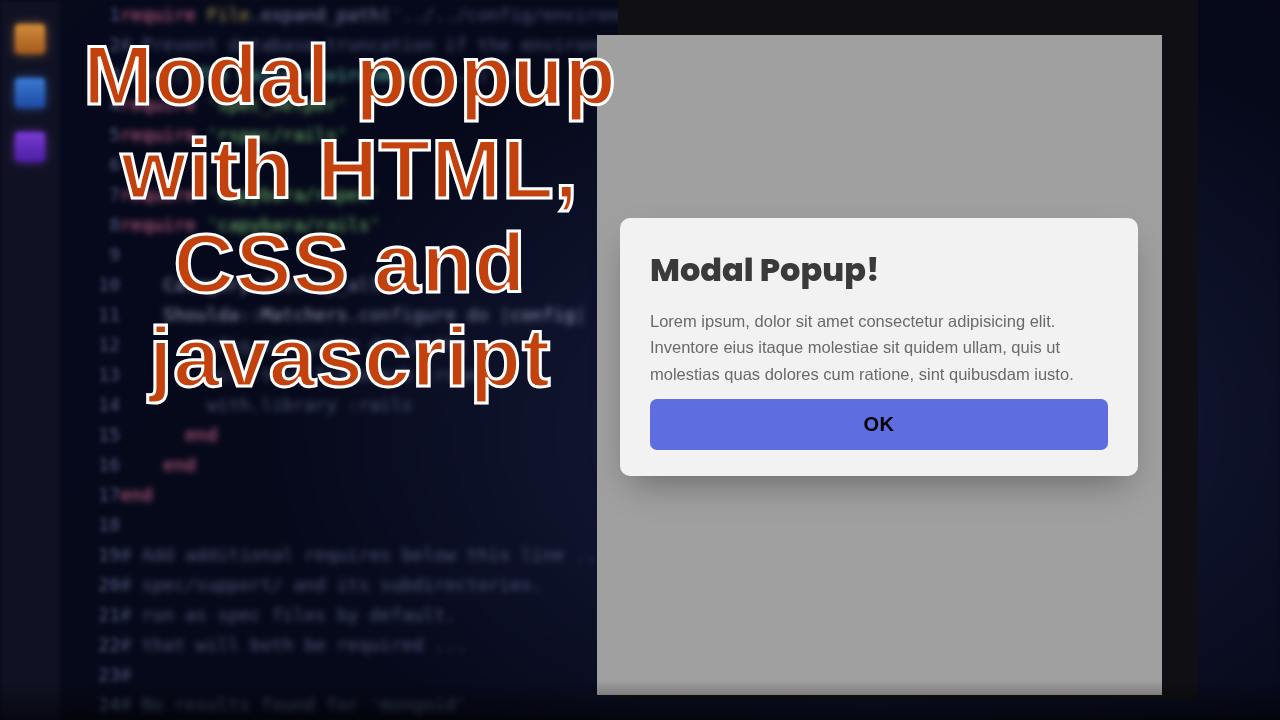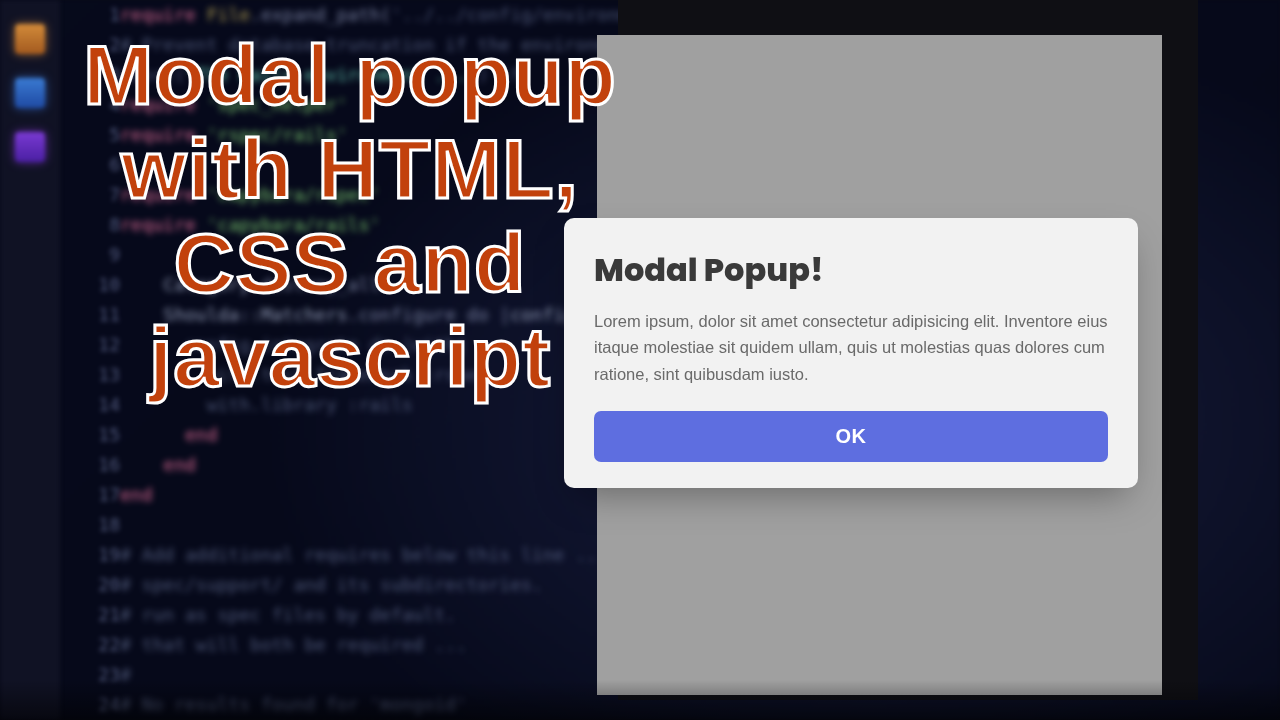--- a/index.html
+++ b/index.html
@@ -102,47 +102,47 @@
     position: absolute;
     right: 118px; top: 35px;
     width: 565px; height: 660px;
     background: #a0a0a0;
   }
 
   
   .modal {
     position: absolute;
     right: 142px; top: 218px;
-    width: 574px;
+    width: 518px;
     background: #f2f2f2;
     border-radius: 10px;
     box-shadow: 0 16px 34px -10px rgba(0,0,0,.35);
     padding: 28px 30px 26px 30px;
   }
   .modal h2 {
     font-family: "Segoe UI", "Poppins", sans-serif;
     font-weight: 800;
     font-size: 32px;
     color: #3a3a3a;
     margin-bottom: 14px;
   }
   .modal p {
     font-size: 16.5px;
     line-height: 1.6;
     color: #6a6a6a;
-    margin-bottom: 24px;
+    margin-bottom: 12px;
   }
   .ok-btn {
     display: block;
     width: 100%;
     border: none;
     border-radius: 7px;
     padding: 14px 0;
     background: #5e6ee0;
-    color: #ffffff;
+    color: #000000;
     font-size: 20px;
     font-weight: 700;
     letter-spacing: .5px;
     cursor: pointer;
     font-family: inherit;
   }
 
   
   .vignette {
     position: absolute;

